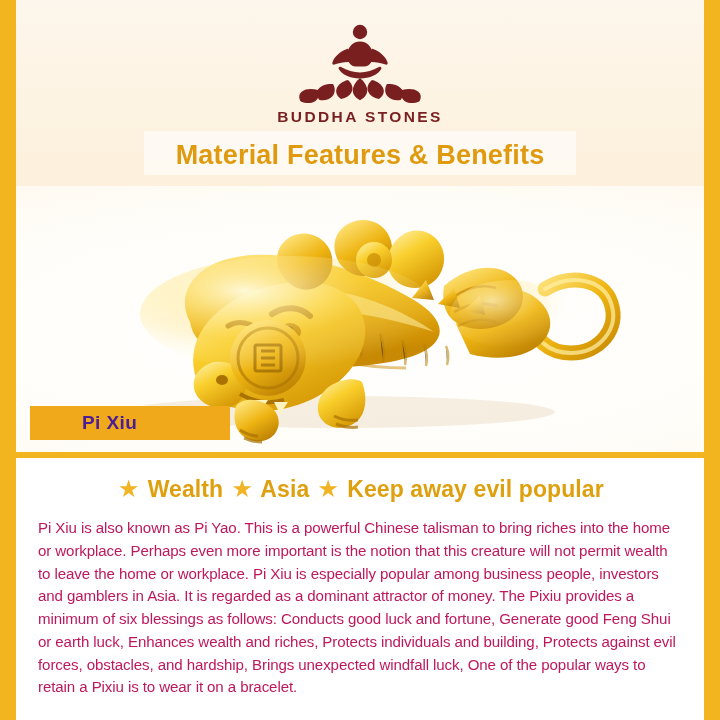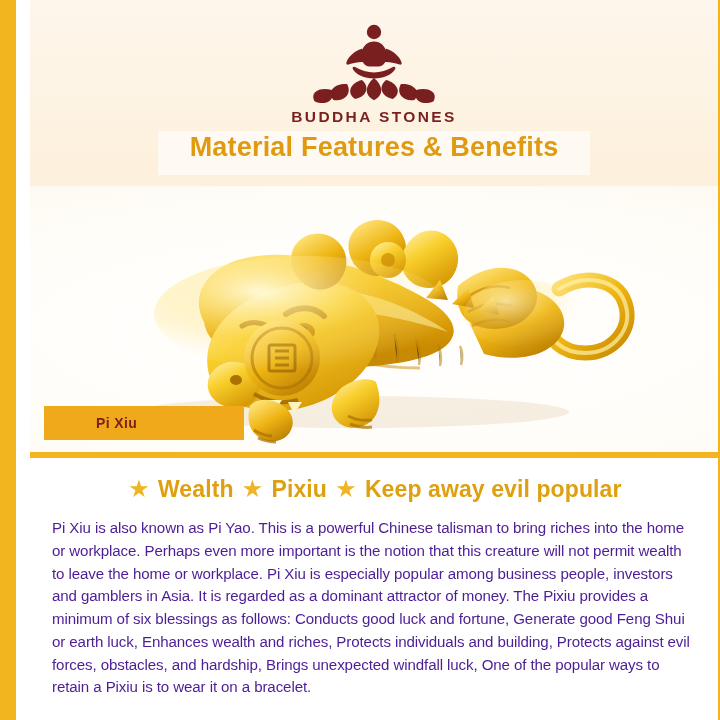--- a/index.html
+++ b/index.html
@@ -30,21 +30,20 @@
   }
   .edge.left { left: 0; }
   .edge.right { right: 0; }
 
   .inner {
     position: absolute;
     left: 16px;
     top: 0;
     width: 688px;
     height: 720px;
-    padding-left: 14px;
   }
 
   
   .header {
     position: relative;
     height: 186px;
     background: linear-gradient(180deg, #fdf6ec 0%, #fdf3e2 60%, #fdf0dc 100%);
   }
   .logo-wrap {
     position: absolute;
@@ -70,21 +69,21 @@
     left: 128px;
     right: 128px;
     top: 131px;
     height: 44px;
     background: rgba(255,255,255,0.62);
   }
   .title-text {
     position: absolute;
     left: 0;
     right: 0;
-    top: 132px;
+    top: 140px;
     text-align: center;
     font-size: 27px;
     font-weight: bold;
     color: #e09a10;
     letter-spacing: 0.2px;
   }
 
   
   .hero {
     position: relative;
@@ -110,22 +109,22 @@
     bottom: 12px;
     min-width: 200px;
     height: 34px;
     background: #f0a91b;
     display: flex;
     align-items: center;
     padding: 0 18px 0 52px;
     box-sizing: border-box;
   }
   .caption-tag span {
-    color: #7f1d1d;
-    font-size: 14px;
+    color: #4c1d95;
+    font-size: 19px;
     font-weight: bold;
     letter-spacing: 0.4px;
   }
 
   
   .hero-rule {
     height: 6px;
     background: #f3b51f;
   }
 
@@ -150,21 +149,21 @@
     color: #f0b425;
     font-size: 21px;
     position: relative;
     top: -1px;
     padding: 0 3px;
   }
   .benefit-line .word { color: #dfa00f; margin-top: 20px; }
   .desc {
     font-size: 15.1px;
     line-height: 1.51;
-    color: #4c1d95;
+    color: #be185d;
     text-align: left;
     letter-spacing: -0.1px;
   }
 </style>
 </head>
 <body>
 
 <div class="page">
 
   <div class="edge left"></div>
@@ -323,21 +322,21 @@
       </div>
     </div>
 
     <div class="hero-rule"></div>
 
     <div class="body-area">
       <div class="benefit-line">
         <span class="star">★</span>
         <span class="word">Wealth</span>
         <span class="star">★</span>
-        <span class="word">Pixiu</span>
+        <span class="word">Asia</span>
         <span class="star">★</span>
         <span class="word">Keep away evil popular</span>
       </div>
       <div class="desc">Pi Xiu is also known as Pi Yao. This is a powerful Chinese talisman to bring riches into the home or workplace. Perhaps even more important is the notion that this creature will not permit wealth to leave the home or workplace. Pi Xiu is especially popular among business people, investors and gamblers in Asia. It is regarded as a dominant attractor of money. The Pixiu provides a minimum of six blessings as follows: Conducts good luck and fortune, Generate good Feng Shui or earth luck, Enhances wealth and riches, Protects individuals and building, Protects against evil forces, obstacles, and hardship, Brings unexpected windfall luck, One of the popular ways to retain a Pixiu is to wear it on a bracelet.</div>
     </div>
 
   </div>
 </div>
 
 </body></html>

